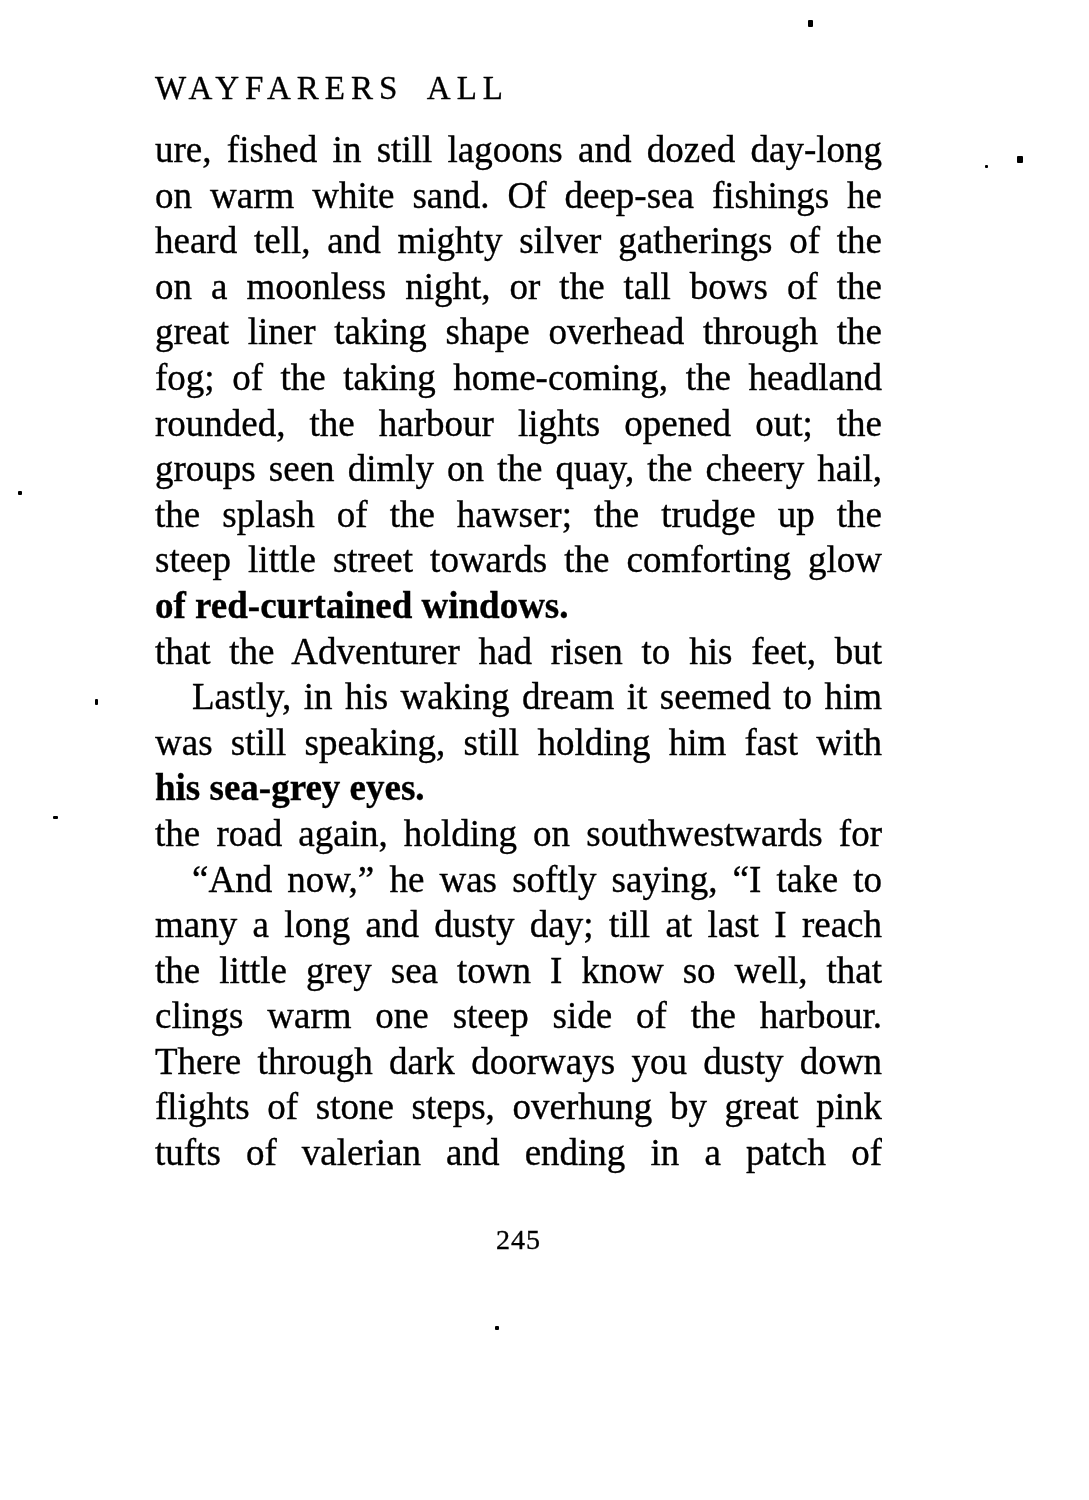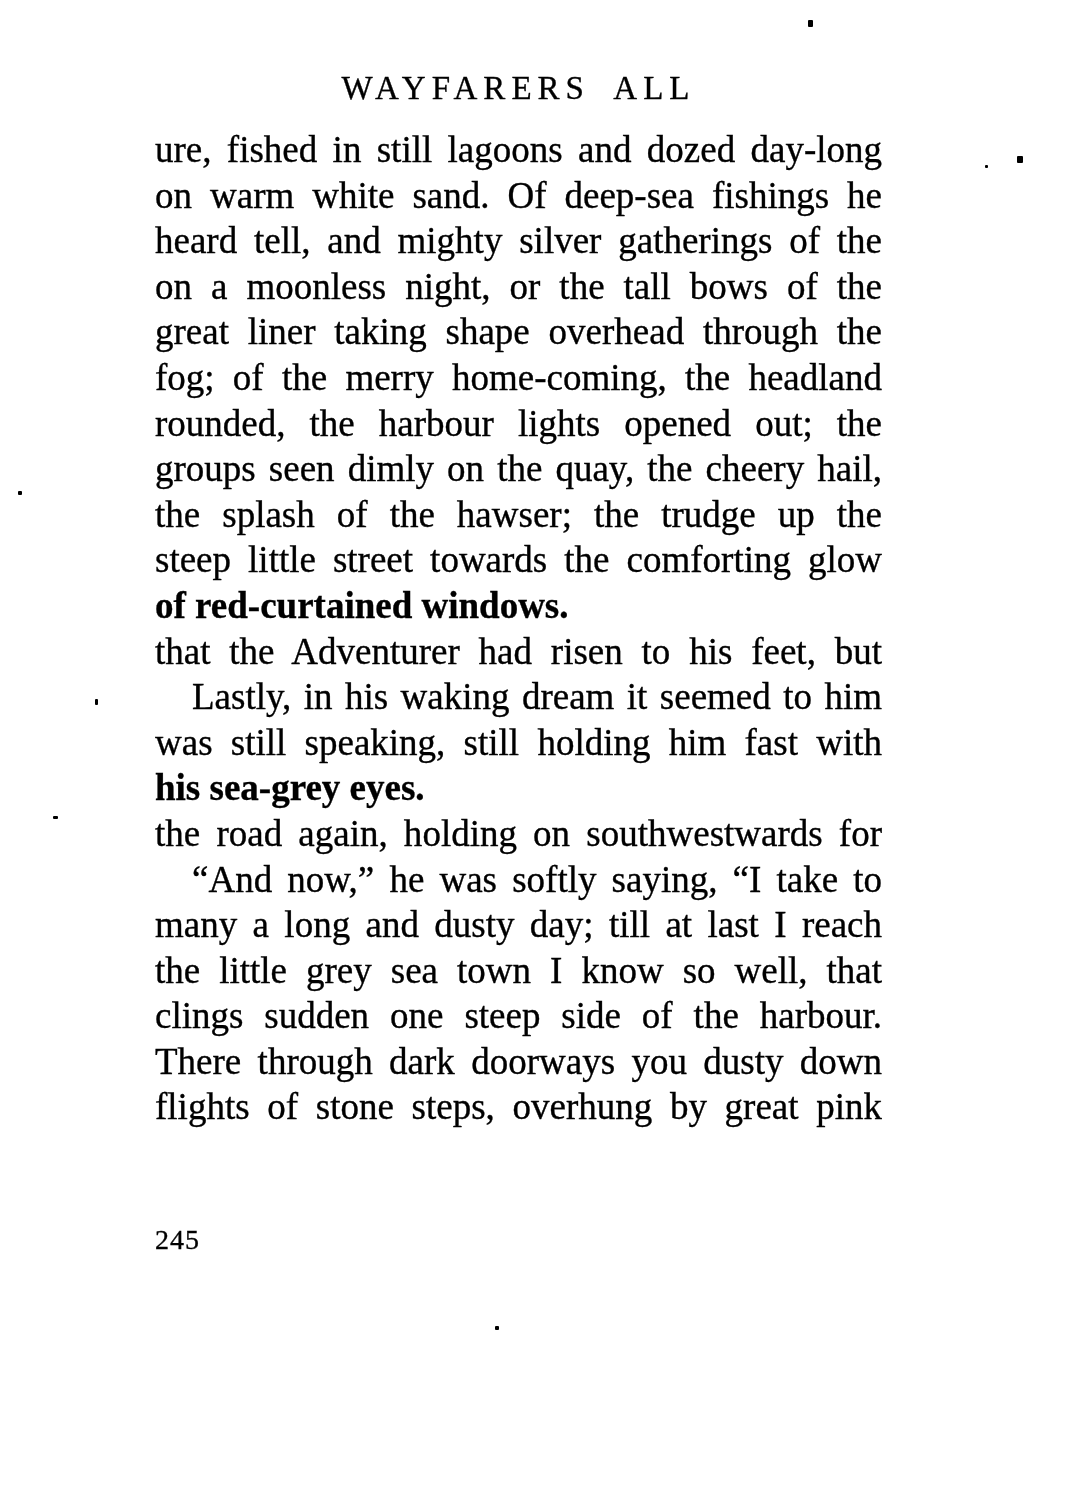--- a/index.html
+++ b/index.html
@@ -15,21 +15,20 @@
     overflow: hidden;
     color: #000000;
     font-family: "Liberation Serif", "DejaVu Serif", serif;
     -webkit-text-stroke: 0.35px #000;
   }
   .chapter-title {
     position: absolute;
     top: 70px;
     left: 155px;
     width: 727px;
-    text-align: center;
     font-size: 33px;
     letter-spacing: 6px;
     word-spacing: 11px;
     white-space: nowrap;
   }
   .text-block {
     position: absolute;
     top: 127px;
     left: 155px;
     width: 727px;
@@ -48,21 +47,21 @@
     font-weight: bold;
   }
   .line.indent {
     text-indent: 37px;
   }
   .page-number {
     position: absolute;
     top: 1224px;
     left: 155px;
     width: 727px;
-    text-align: left;
+    text-align: center;
     font-size: 28px;
     letter-spacing: 1px;
   }
   .speck {
     position: absolute;
     background: #000;
     border-radius: 1px;
   }
   .s1 { left: 808px;  top: 20px;   width: 5px; height: 7px; }
   .s2 { left: 1017px; top: 156px;  width: 6px; height: 7px; }
@@ -78,37 +77,38 @@
 <div class="page">
 
   <div class="chapter-title">WAYFARERS ALL</div>
 
   <div class="text-block">
     <div class="line">ure, fished in still lagoons and dozed day-long</div>
     <div class="line">on warm white sand.  Of deep-sea fishings he</div>
     <div class="line">heard tell, and mighty silver gatherings of the</div>
     <div class="line">on a moonless night, or the tall bows of the</div>
     <div class="line">great liner taking shape overhead through the</div>
-    <div class="line">fog;  of the merry home-coming, the headland</div>
+    <div class="line">fog;  of the taking home-coming, the headland</div>
     <div class="line">rounded, the harbour lights opened out;  the</div>
     <div class="line">groups seen dimly on the quay, the cheery hail,</div>
     <div class="line">the splash of the hawser;  the trudge up the</div>
     <div class="line">steep little street towards the comforting glow</div>
     <div class="line para-end">of red-curtained windows.</div>
     <div class="line">that the Adventurer had risen to his feet, but</div>
     <div class="line indent">Lastly, in his waking dream it seemed to him</div>
     <div class="line">was still speaking, still holding him fast with</div>
     <div class="line para-end">his sea-grey eyes.</div>
     <div class="line">the road again, holding on southwestwards for</div>
     <div class="line indent">“And now,” he was softly saying, “I take to</div>
     <div class="line">many a long and dusty day;  till at last I reach</div>
     <div class="line">the little grey sea town I know so well, that</div>
-    <div class="line">clings sudden one steep side of the harbour.</div>
+    <div class="line">clings warm one steep side of the harbour.</div>
     <div class="line">There through dark doorways you dusty down</div>
     <div class="line">flights of stone steps, overhung by great pink</div>
+    <div class="line">tufts of valerian and ending in a patch of</div>
   </div>
 
   <div class="page-number">245</div>
 
   <div class="speck s1"></div>
   <div class="speck s2"></div>
   <div class="speck s3"></div>
   <div class="speck s4"></div>
   <div class="speck s5"></div>
   <div class="speck s6"></div>

